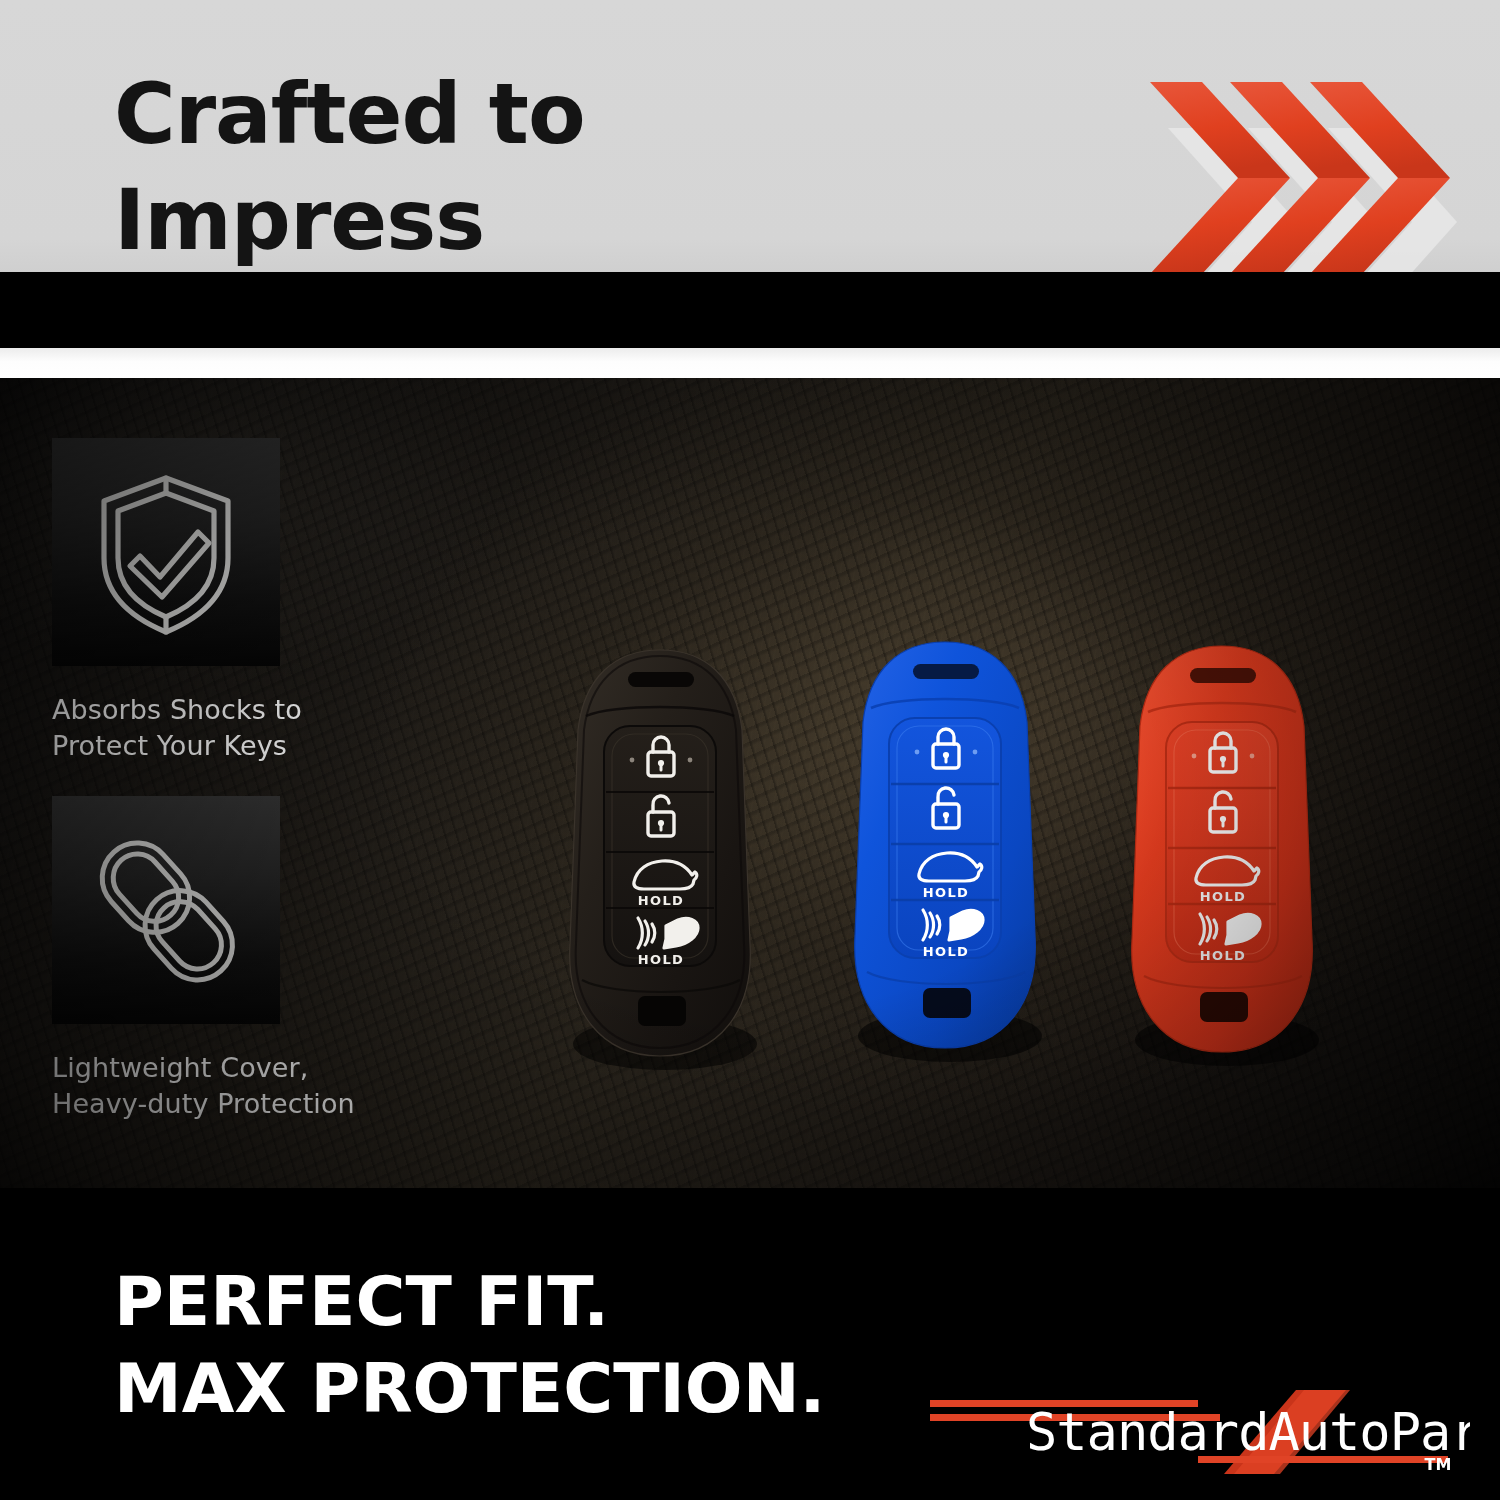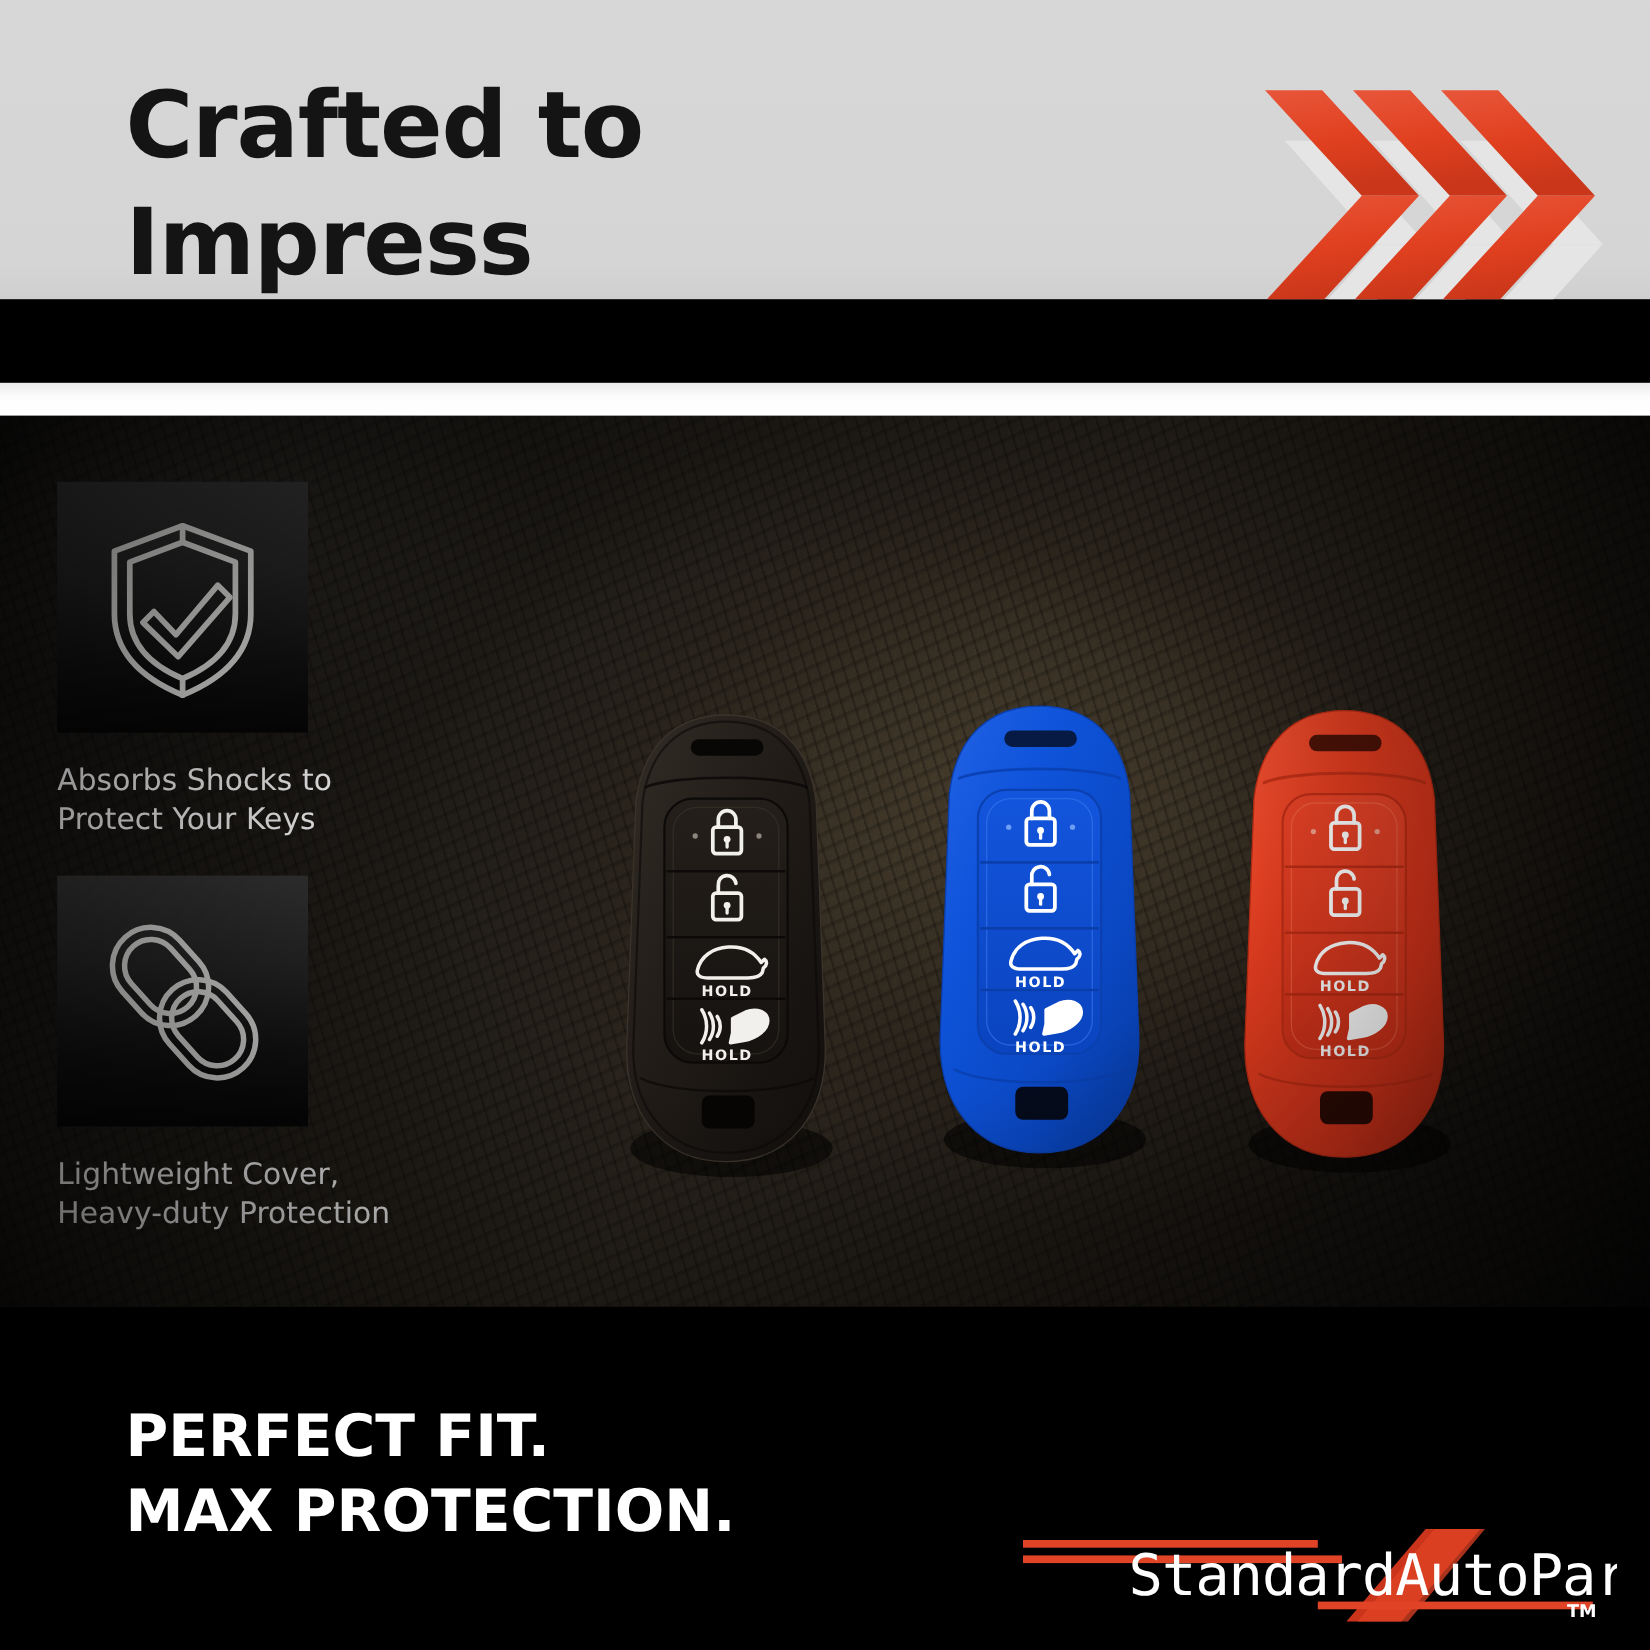--- a/index.html
+++ b/index.html
@@ -75,23 +75,23 @@
   
   .fob { position:absolute; }
   .fob svg { display:block; }
 
   
   .footer {
     position:absolute; left:0; top:1188px; width:1500px; height:312px;
     background:#000;
   }
   .tagline {
-    position:absolute; left:114px; top:85px;
+    position:absolute; left:114px; top:70px;
     font-family:"DejaVu Sans", sans-serif;
-    font-size:53px; font-weight:700; line-height:1.28;
+    font-size:68px; font-weight:700; line-height:1.28;
     letter-spacing:0px; color:#ffffff; white-space:pre-line;
   }
   .logo { position:absolute; left:930px; top:1378px; width:540px; height:100px; }
   .logo svg { width:100%; height:100%; display:block; }
 </style>
 </head>
 <body>
 
 <div class="page">
 

